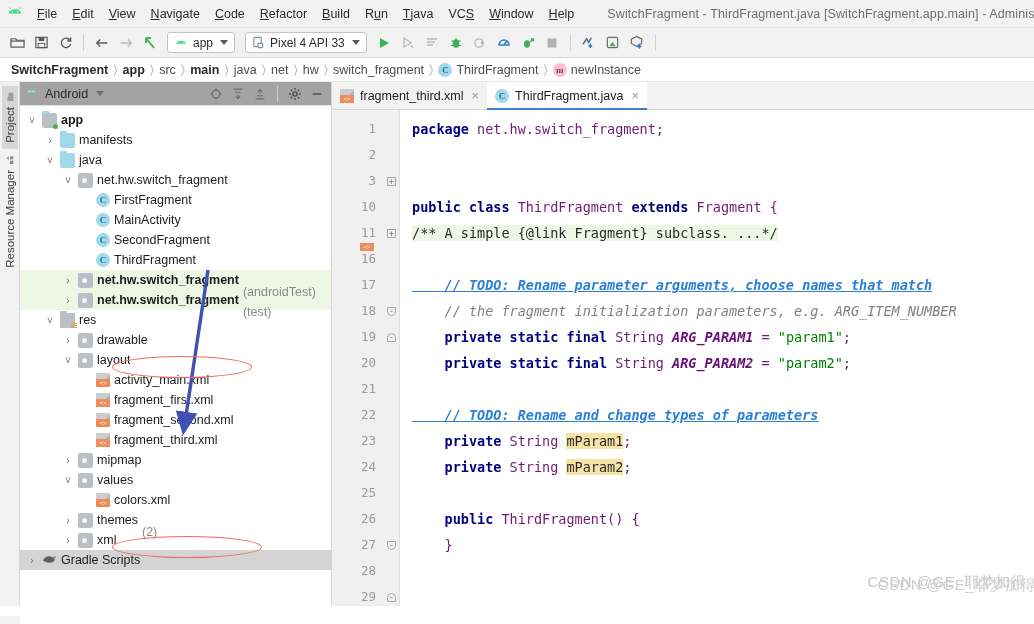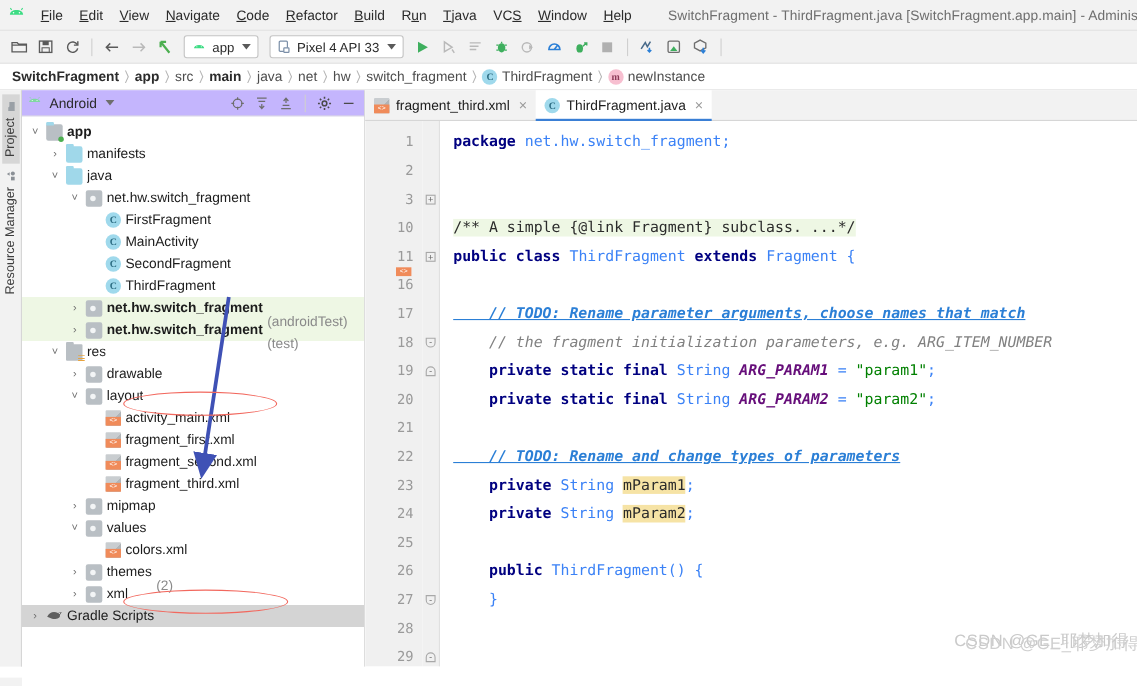--- a/index.html
+++ b/index.html
@@ -67,21 +67,21 @@
     writing-mode: vertical-rl; text-orientation: mixed; transform: rotate(180deg);
     font-size: 11.5px; color: #3c3c3c; padding: 6px 2px; display: flex; align-items: center;
     gap: 5px; white-space: nowrap;
   }
   .vtab.active { background: #d6d6d6; }
 
   
   .projpanel { width: 312px; background: #fff; display: flex; flex-direction: column; flex: none;
                border-right: 1px solid #d6d6d6; }
   .panel-head {
-    height: 24px; background: #c4b5fd; display: flex; align-items: center; padding: 0 4px;
+    height: 24px; background: #a3a3a3; display: flex; align-items: center; padding: 0 4px;
     gap: 2px; border-bottom: 1px solid #e0e0e0;
   }
   .panel-title { font-size: 12.5px; color: #2b2b2b; margin-left: 4px; }
   .ph-btn { width: 20px; height: 20px; display: flex; align-items: center; justify-content: center; }
   .ph-spacer { flex: 1; }
 
   .tree { flex: 1; overflow: hidden; padding-top: 4px; position: relative; background: #fff; }
   .row {
     height: 20px; display: flex; align-items: center; gap: 4px; font-size: 12.5px;
     color: #1c1c1c; white-space: nowrap; padding-right: 4px;
@@ -156,21 +156,21 @@
   .foldbox {
     width: 9px; height: 9px; border: 1px solid #a8a8a8; background: #f0f0f0; color: #6a6a6a;
     font-size: 8px; line-height: 7px; text-align: center; font-family: "DejaVu Sans Mono", monospace;
   }
   .code {
     flex: 1; padding-top: 6px; padding-left: 12px; font-family: "DejaVu Sans Mono", monospace;
     font-size: 13.5px; overflow: hidden; min-width: 0;
   }
   .cline { height: 26px; line-height: 26px; white-space: pre; }
   .kw { color: #000080; font-weight: bold; }
-  .pl { color: #3b82f6; }
+  .pl { color: #701a75; }
   .str { color: #008000; }
   .cmt { color: #808080; font-style: italic; }
   .todo { color: #2b7fd6; font-style: italic; font-weight: bold; text-decoration: underline; }
   .cmt-hl { background: #eef7e4; }
   .fld { color: #660e7a; font-weight: bold; font-style: italic; }
   .ident-hl { background: #f6e3a5; }
   .dots { background: #e4f0dc; color: #2b2b2b; }
   .gutter-icon { position: absolute; left: 28px; }
 
   .watermark {
@@ -629,22 +629,22 @@
             </div>
             <div class="fold"></div>
             <div class="fold">
               <span class="foldbox" style="border-radius:50% 50% 0 0">-</span>
             </div>
           </div>
         <div class="code" id="code">
             <div class="cline"><span class="kw">package </span><span class="pl">net.hw.switch_fragment;</span></div>
             <div class="cline">&nbsp;</div>
             <div class="cline">&nbsp;</div>
+            <div class="cline"><span class="kw">public class </span><span class="pl">ThirdFragment </span><span class="kw">extends </span><span class="pl">Fragment {</span></div>
             <div class="cline"><span class="cmt-hl">/** A simple {@link Fragment} subclass. ...*/</span></div>
-            <div class="cline"><span class="kw">public class </span><span class="pl">ThirdFragment </span><span class="kw">extends </span><span class="pl">Fragment {</span></div>
             <div class="cline">&nbsp;</div>
             <div class="cline"><span class="todo">    // TODO: Rename parameter arguments, choose names that match</span></div>
             <div class="cline"><span class="cmt">    // the fragment initialization parameters, e.g. ARG_ITEM_NUMBER</span></div>
             <div class="cline"><span class="kw">    private static final </span><span class="pl">String </span><span class="fld">ARG_PARAM1 </span><span class="pl">= </span><span class="str">"param1"</span><span class="pl">;</span></div>
             <div class="cline"><span class="kw">    private static final </span><span class="pl">String </span><span class="fld">ARG_PARAM2 </span><span class="pl">= </span><span class="str">"param2"</span><span class="pl">;</span></div>
             <div class="cline">&nbsp;</div>
             <div class="cline"><span class="todo">    // TODO: Rename and change types of parameters</span></div>
             <div class="cline"><span class="kw">    private </span><span class="pl">String </span><span class="ident-hl">mParam1</span><span class="pl">;</span></div>
             <div class="cline"><span class="kw">    private </span><span class="pl">String </span><span class="ident-hl">mParam2</span><span class="pl">;</span></div>
             <div class="cline">&nbsp;</div>

